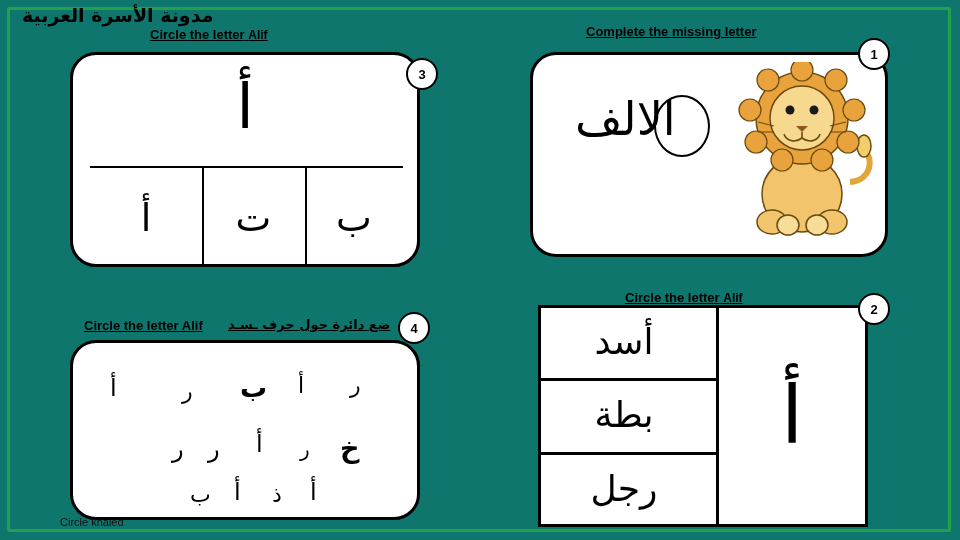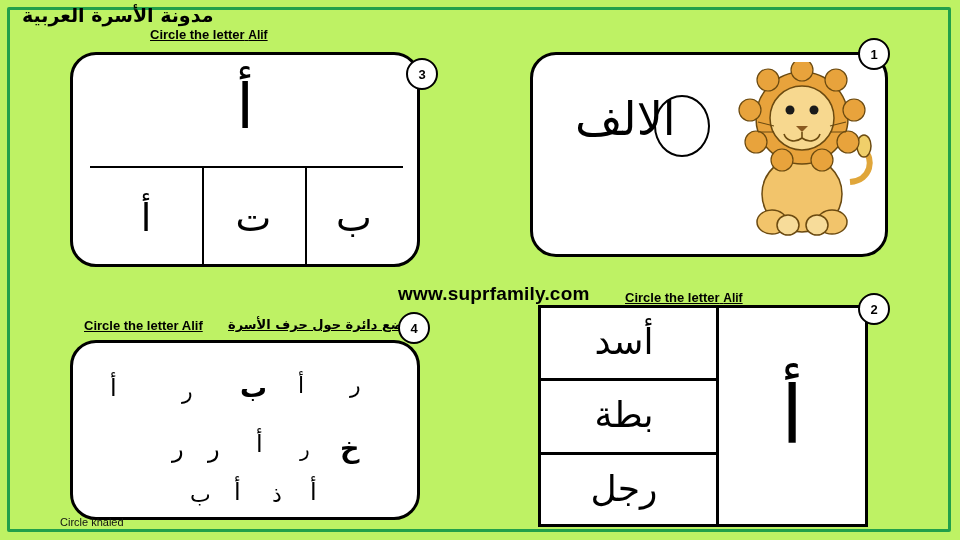--- a/index.html
+++ b/index.html
@@ -11,21 +11,21 @@
     width: 960px;
     height: 540px;
     position: relative;
     font-family: "Liberation Sans", sans-serif;
     overflow: hidden;
   }
   .page {
     position: absolute;
     left: 0; top: 0;
     width: 960px; height: 540px;
-    background: #bef264;
+    background: #0f766e;
   }
   
   .frame {
     position: absolute;
     left: 7px; top: 7px;
     width: 944px; height: 525px;
     border: 3px solid #22a04a;
     border-radius: 2px;
     box-sizing: border-box;
     pointer-events: none;
@@ -202,20 +202,21 @@
   <div class="box" id="q3-box"></div>
   <div class="ar" id="q3-big">أ</div>
   <div id="q3-hline"></div>
   <div id="q3-v1"></div>
   <div id="q3-v2"></div>
   <div class="ar q3-cell" style="left:90px; width:112px;">أ</div>
   <div class="ar q3-cell" style="left:202px; width:103px;">ت</div>
   <div class="ar q3-cell" style="left:305px; width:98px;">ب</div>
   <div class="num-badge" style="left:406px; top:58px;">3</div>
 
+  <div class="heading" style="left:586px; top:24px;">Complete the missing letter</div>
   <div class="box" id="q1-box"></div>
   <div class="ar" id="q1-word">الالف</div>
   <div id="q1-blank"></div>
 
   <svg id="lion" viewBox="0 0 160 190">
 
     <path d="M128 120 C150 118 152 96 142 88" stroke="#e0a63a" stroke-width="6" fill="none"></path>
     <ellipse cx="142" cy="84" rx="7" ry="11" fill="#f0cf6a" stroke="#6b4a10" stroke-width="1.5"></ellipse>
 
     <ellipse cx="80" cy="132" rx="40" ry="38" fill="#f2c46b" stroke="#6b4a10" stroke-width="1.5"></ellipse>
@@ -242,38 +243,37 @@
     <circle cx="92" cy="48" r="4.5" fill="#1a1a1a"></circle>
     <path d="M74 64 L86 64 L80 70 Z" fill="#8a5a20"></path>
     <path d="M80 70 L80 76" stroke="#6b4a10" stroke-width="1.6"></path>
     <path d="M80 76 C72 82 64 78 62 72" stroke="#6b4a10" stroke-width="1.6" fill="none"></path>
     <path d="M80 76 C88 82 96 78 98 72" stroke="#6b4a10" stroke-width="1.6" fill="none"></path>
     <path d="M52 64 L36 60 M52 70 L36 70 M108 64 L124 60 M108 70 L124 70" stroke="#6b4a10" stroke-width="1.2"></path>
   </svg>
 
   <div class="num-badge" style="left:858px; top:38px;">1</div>
 
-  <div class="site-url">www.suprfamily.com</div>
 
   <div class="heading" style="left:625px; top:290px;">
     <span>Circle the letter</span>
     <span class="alif">Alif</span>
   </div>
   <div class="box-sq" id="q2-box"></div>
   <div id="q2-vline"></div>
   <div id="q2-h1"></div>
   <div id="q2-h2"></div>
   <div class="ar" id="q2-alif">أ</div>
   <div class="ar q2-word" style="top:305px;">أسد</div>
   <div class="ar q2-word" style="top:378px;">بطة</div>
   <div class="ar q2-word" style="top:452px;">رجل</div>
   <div class="num-badge" style="left:858px; top:293px;">2</div>
 
   <div class="heading" style="left:84px; top:318px;">Circle the letter Alif</div>
-  <div class="heading-ar" style="left:228px; top:317px;">ضع دائرة حول حرف الأسرة</div>
+  <div class="heading-ar" style="left:228px; top:317px;">ضع دائرة حول حرف ـسـد</div>
   <div class="num-badge" style="left:398px; top:312px;">4</div>
   <div class="box" id="q4-box"></div>
 
   <div class="q4-letter" style="left:110px; top:374px; font-size:24px;">أ</div>
   <div class="q4-letter" style="left:182px; top:379px; font-size:22px;">ر</div>
   <div class="q4-letter" style="left:240px; top:372px; font-size:27px; font-weight:bold;">ب</div>
   <div class="q4-letter" style="left:298px; top:373px; font-size:22px;">أ</div>
   <div class="q4-letter" style="left:350px; top:373px; font-size:22px;">ر</div>
 
   <div class="q4-letter" style="left:172px; top:435px; font-size:24px;">ر</div>

